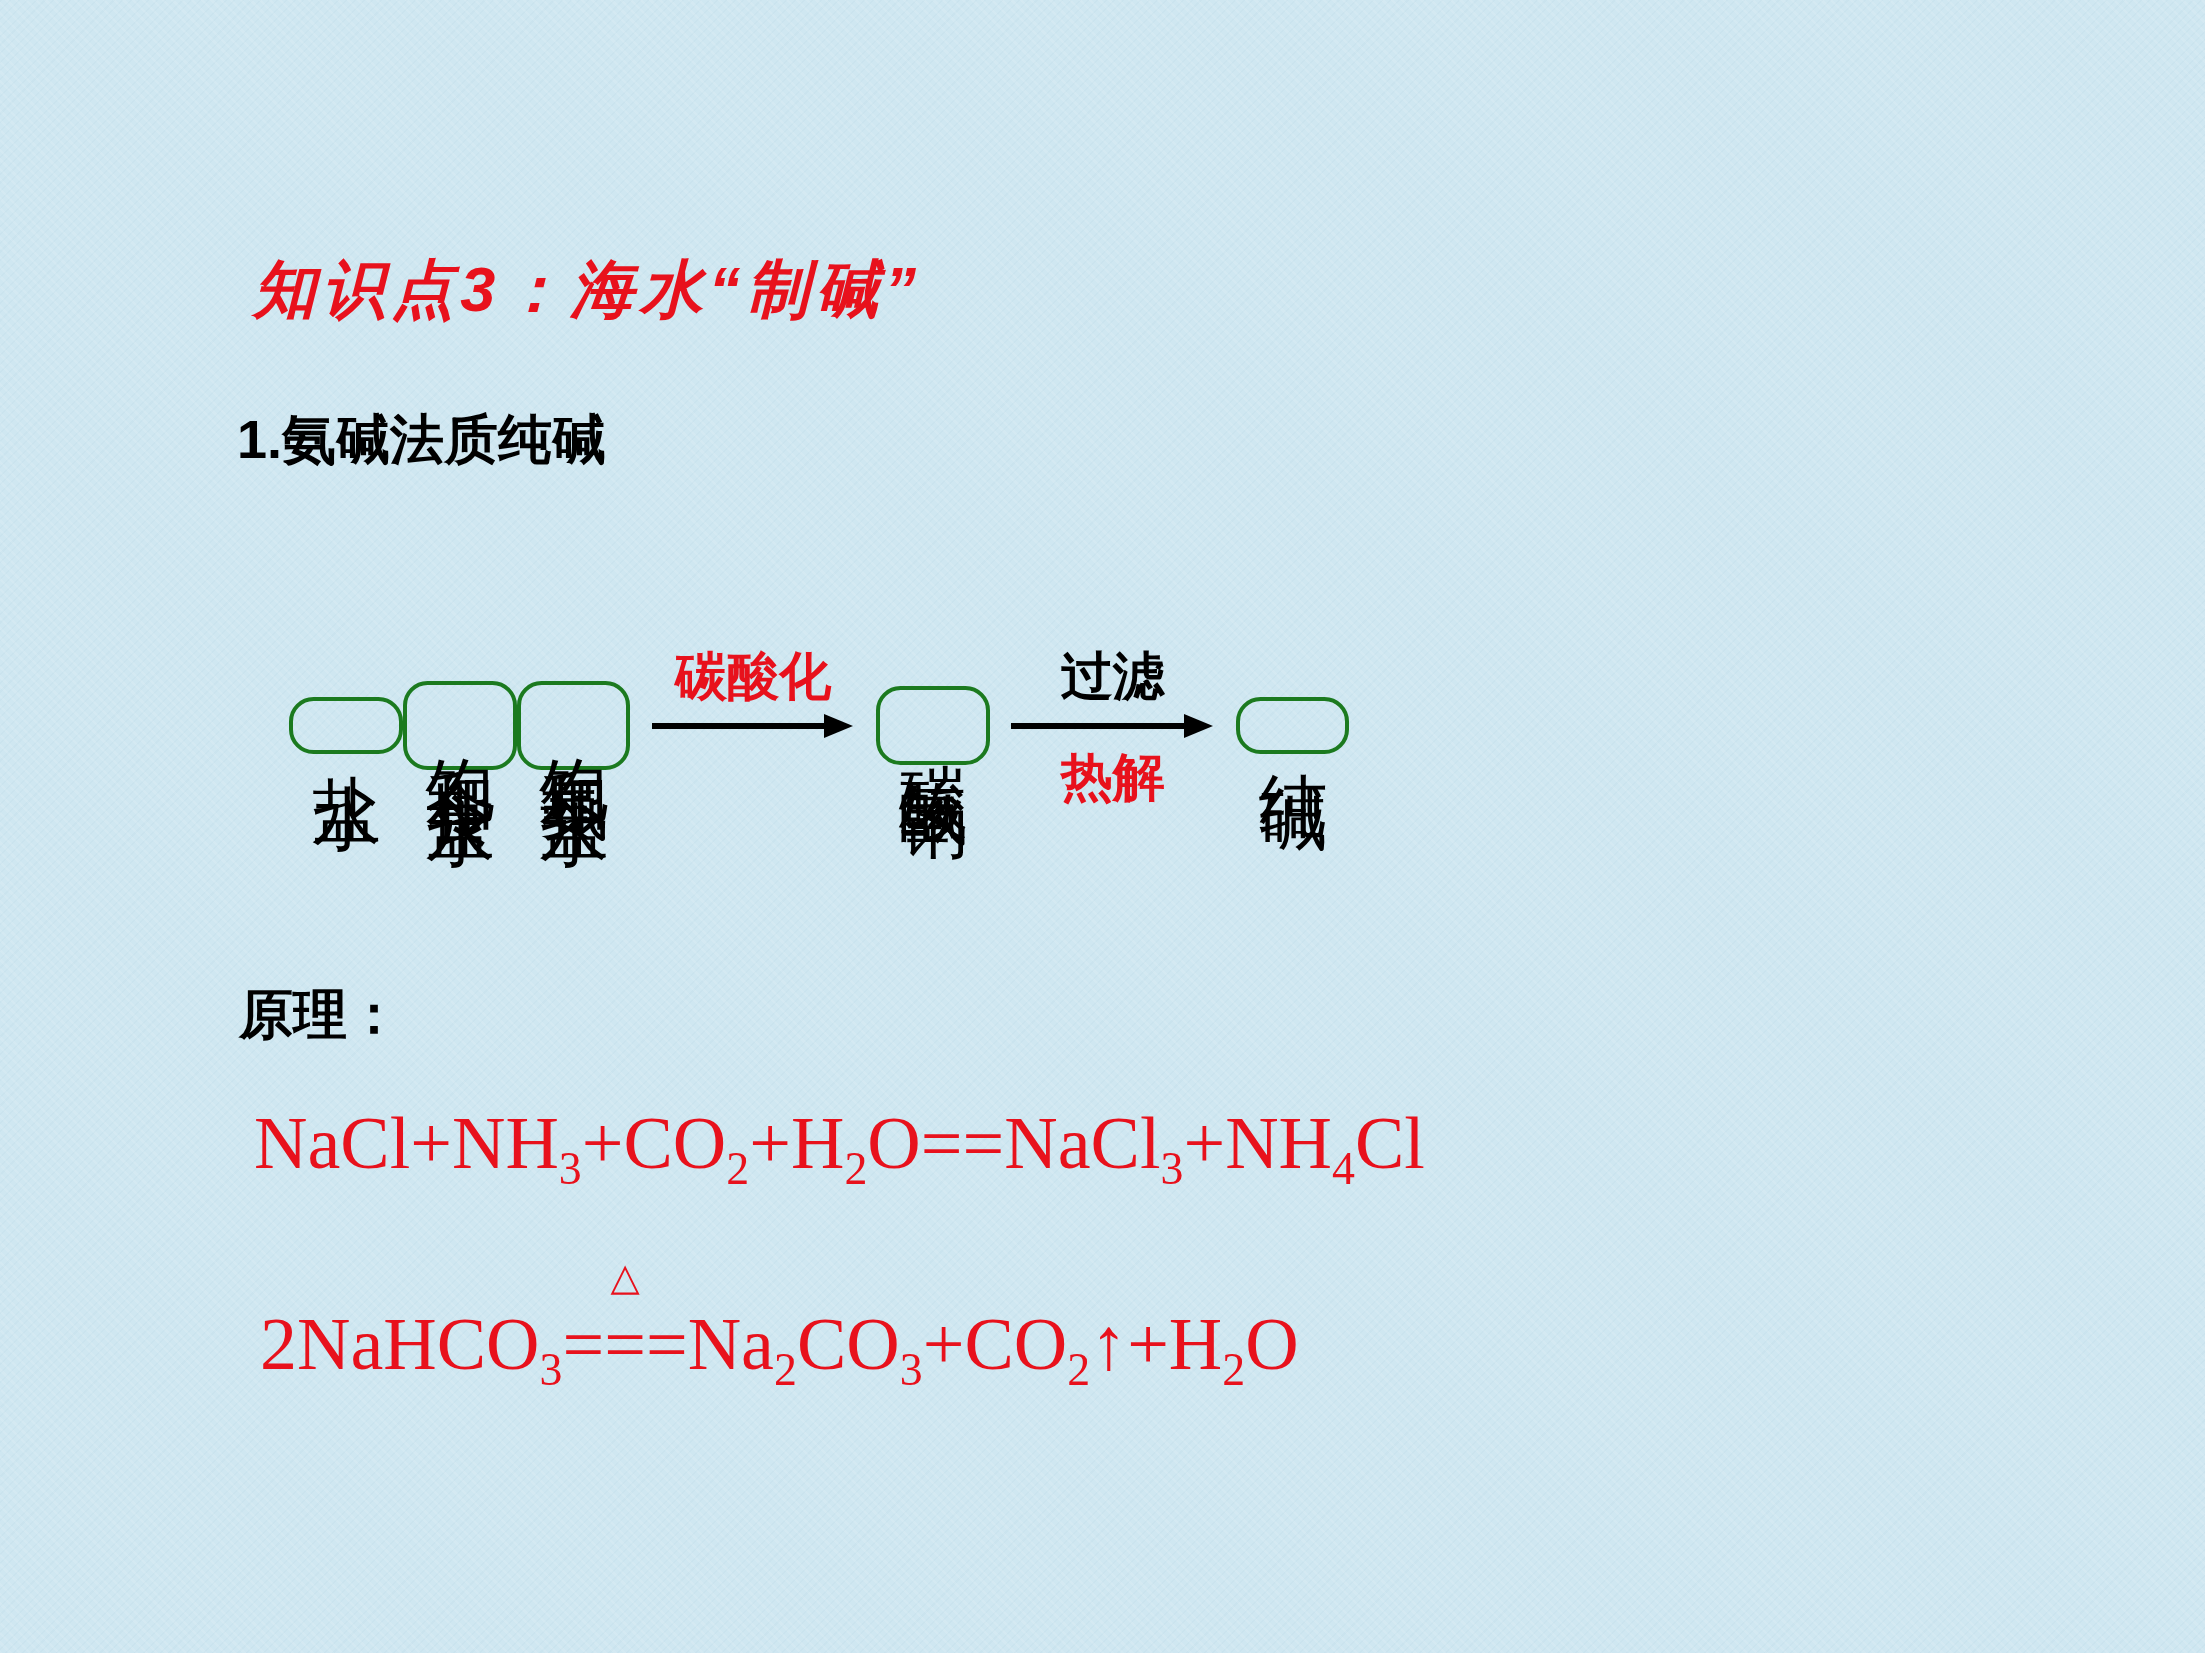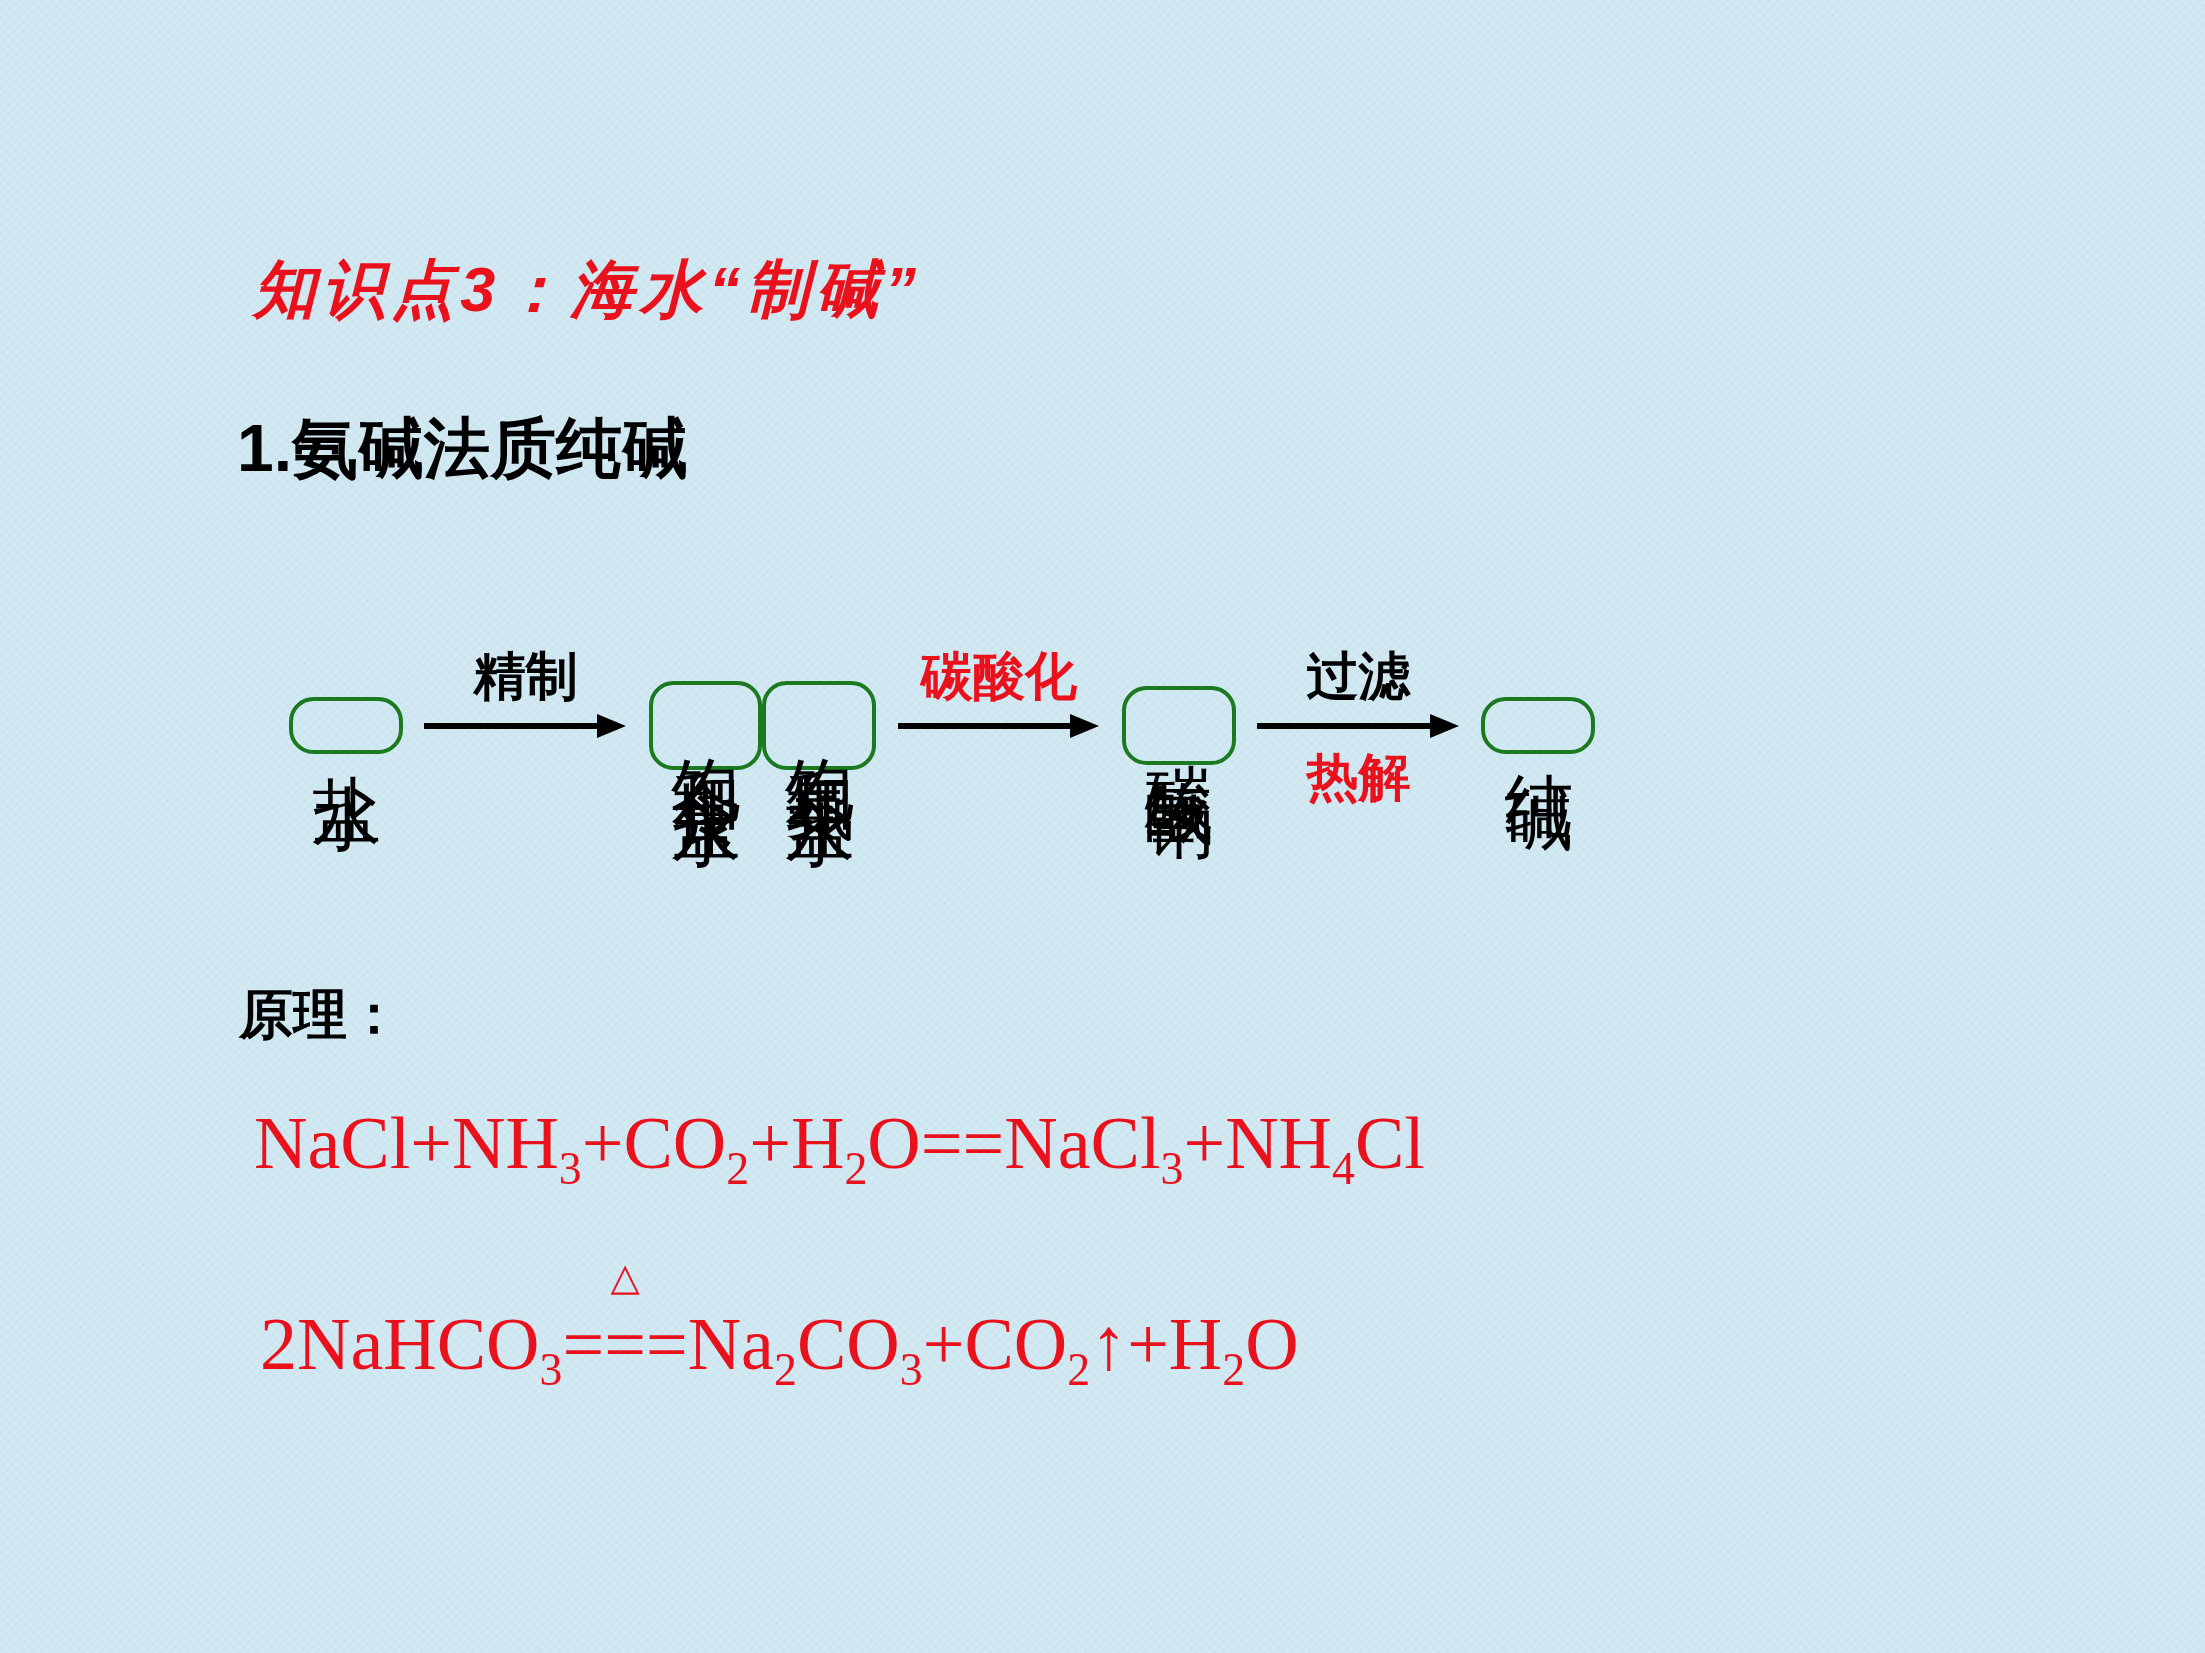--- a/index.html
+++ b/index.html
@@ -14,21 +14,21 @@
     color: var(--ink, #000);
   }
   .title {
     position:absolute; left:253px; top:247px;
     font-family:Liberation Sans, sans-serif; font-style:italic; font-weight:700;
     font-size:63px; letter-spacing:6.1px; color:var(--red, #ed1c24);
     white-space:nowrap;
   }
   .subtitle {
     position:absolute; left:237px; top:404px;
-    font-size:66px; font-weight:600; white-space:nowrap;
+    font-size:54px; font-weight:600; white-space:nowrap;
   }
   .flow {
     position:absolute; left:289px; top:515px; height:421px;
     display:flex; align-items:center;
   }
   .fbox {
     writing-mode:vertical-rl; text-orientation:upright;
     font-family:"Liberation Serif", serif;
     font-size:69px; line-height:1; letter-spacing:10.7px;
     padding:18.4px 18.4px 9.2px;
@@ -84,24 +84,20 @@
 <div class="slide">
 
   <div class="title">知识点3：海水“制碱”</div>
 
   <div class="subtitle">1.氨碱法质纯碱</div>
 
   <div class="flow">
 
     <div class="fbox">盐水</div>
 
-    <div class="fstep">
-      <span class="flabel">精制</span>
-      <span class="fline"></span>
-    </div>
 
     <div class="fbox">饱和食盐水</div>
 
 
     <div class="fbox">饱和氨盐水</div>
 
     <div class="fstep">
       <span class="flabel red">碳酸化</span>
       <span class="fline"></span>
     </div>

